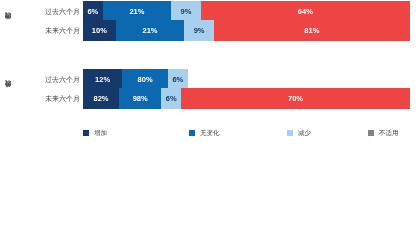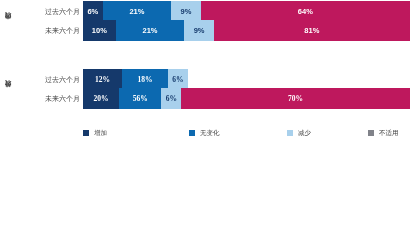--- a/index.html
+++ b/index.html
@@ -21,21 +21,21 @@
     height: 142px;
   }
 
   
   .group {
     position: absolute;
     left: 0;
     width: 416px;
   }
   #group-0 { top: 0px;  height: 50px; }
-  #group-1 { top: 68px; height: 50px; font-family: Liberation Serif, serif; }
+  #group-1 { top: 68px; height: 50px; }
 
   
   .group-label {
     position: absolute;
     left: 0px;
     top: 0px;
     width: 16px;
     height: 50px;
     display: flex;
     align-items: center;
@@ -93,21 +93,21 @@
     justify-content: center;
     font-size: 7.5px;
     font-weight: bold;
     color: #ffffff;
     white-space: nowrap;
     box-sizing: border-box;
   }
   .seg.s0 { background: #15396b; }
   .seg.s1 { background: #0c69b0; }
   .seg.s2 { background: #a8d0ec; color: #15396b; }
-  .seg.s3 { background: #be185d; }
+  .seg.s3 { background: #ef4444; }
 
   
   #legend {
     position: absolute;
     left: 83px;
     top: 126px;
     width: 330px;
     height: 14px;
   }
   .legend-item {
@@ -172,30 +172,30 @@
   <div class="group" id="group-1">
 
     <div class="group-label">
       <span>境外公司</span>
     </div>
 
     <div class="row row-0">
       <div class="row-label">过去六个月</div>
       <div class="bar">
         <div class="seg s0" style="width:12%">12%</div>
-        <div class="seg s1" style="width:14%">18%</div>
+        <div class="seg s1" style="width:14%">80%</div>
         <div class="seg s2" style="width:6%">6%</div>
       </div>
     </div>
 
     <div class="row row-1">
       <div class="row-label">未来六个月</div>
       <div class="bar">
-        <div class="seg s0" style="width:11%">20%</div>
-        <div class="seg s1" style="width:13%">56%</div>
+        <div class="seg s0" style="width:11%">82%</div>
+        <div class="seg s1" style="width:13%">98%</div>
         <div class="seg s2" style="width:6%">6%</div>
         <div class="seg s3" style="width:70%">70%</div>
       </div>
     </div>
   </div>
 
   <div id="legend">
     <div class="legend-item lg0">
       <div class="legend-swatch sw0"></div>
       <div class="legend-text">增加</div>

